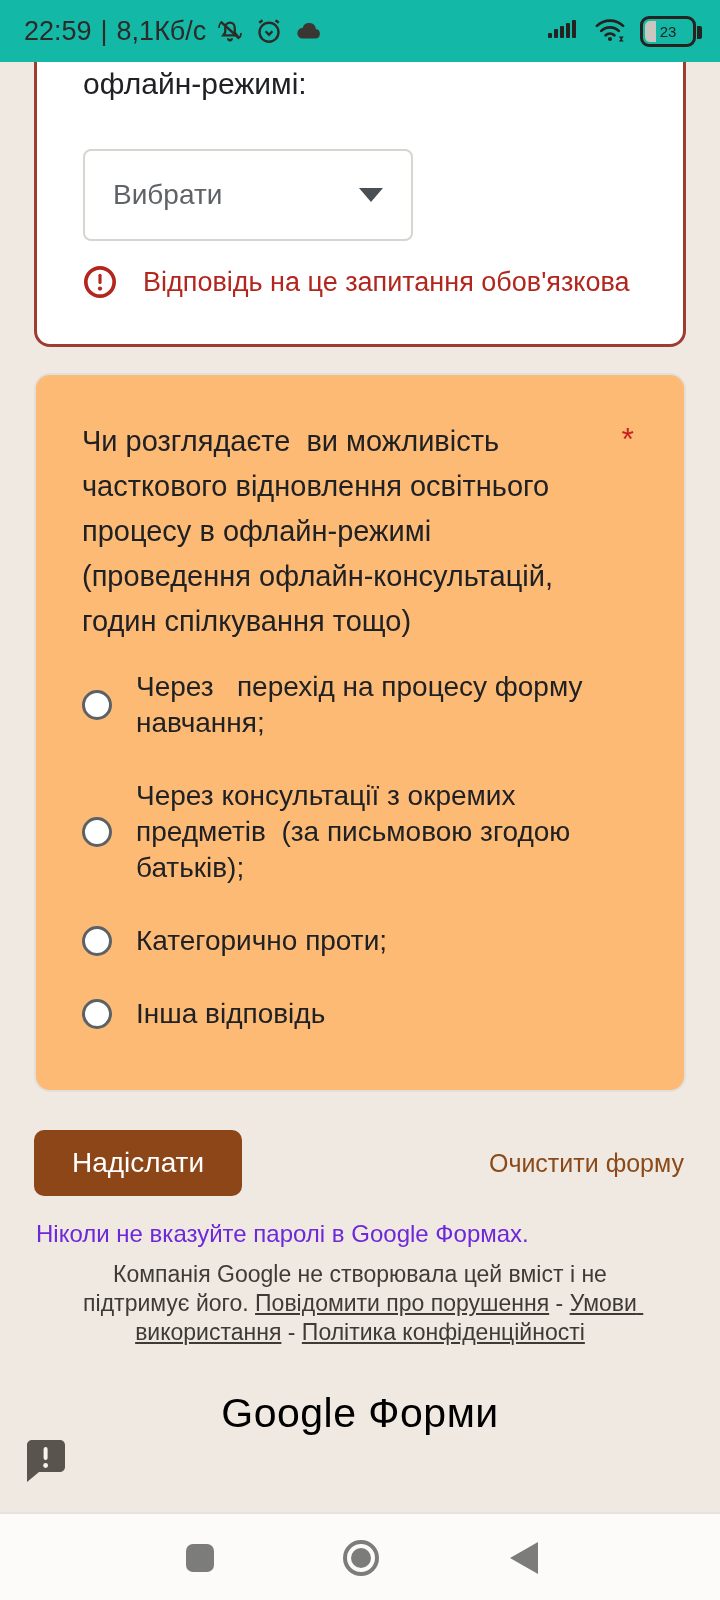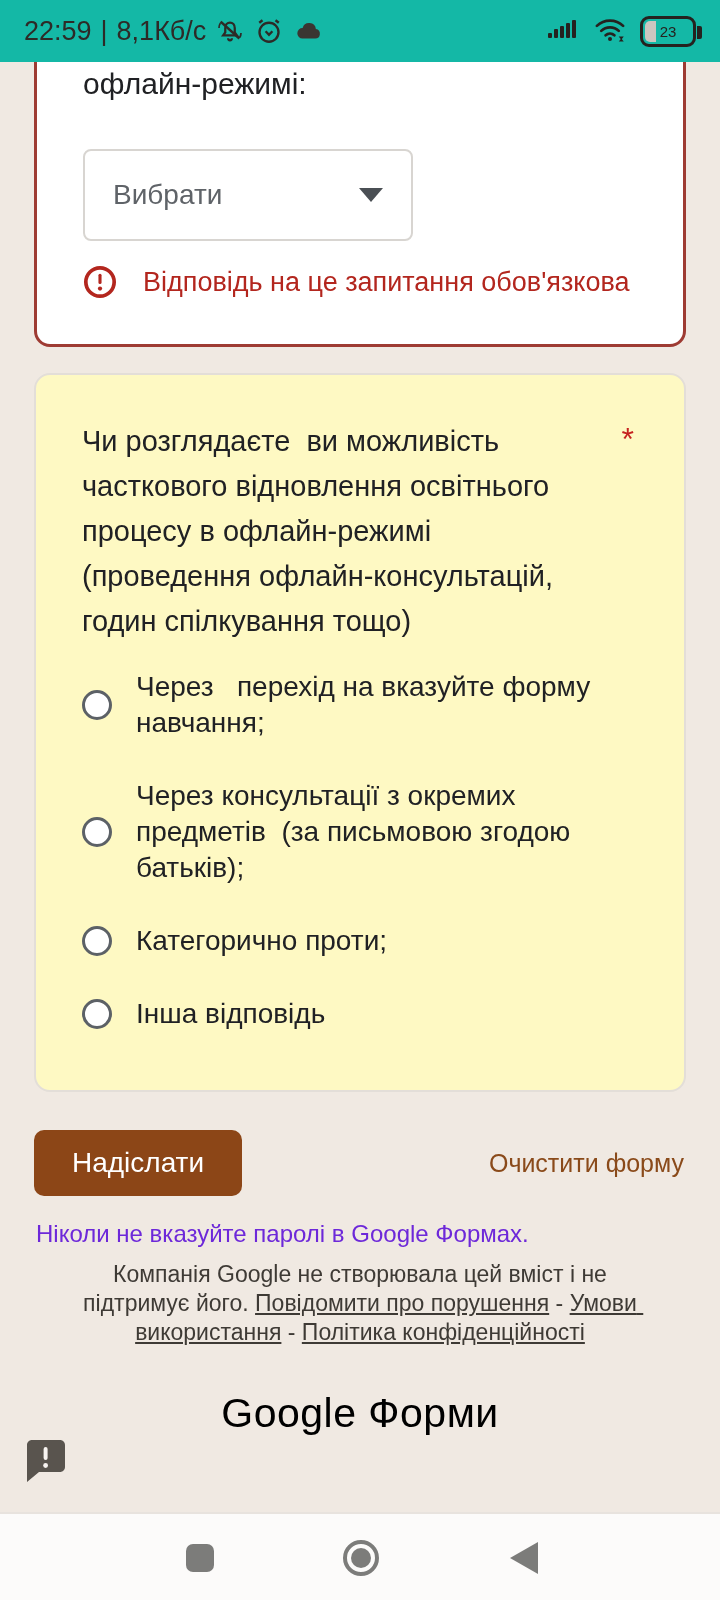--- a/index.html
+++ b/index.html
@@ -26,21 +26,21 @@
   .dropdown{position:absolute;left:46px;top:176px;width:330px;height:92px;border:2px solid #d8d5d1;
             border-radius:8px;box-sizing:border-box;display:flex;align-items:center;
             justify-content:space-between;padding:0 28px;background:#fff;cursor:pointer;}
   .dropdown-value{font-size:28px;color:#5f6368;}
   .dropdown-arrow{width:0;height:0;border-left:12px solid transparent;border-right:12px solid transparent;
                   border-top:14px solid #4a4f54;}
   .error-row{position:absolute;left:46px;top:292px;display:flex;align-items:center;gap:26px;}
   .error-text{font-size:27px;color:#b3261e;}
 
   
-  .card2{position:absolute;left:34px;right:34px;top:373px;height:719px;background:#fef9c3;
+  .card2{position:absolute;left:34px;right:34px;top:373px;height:719px;background:#fdba74;
          border:2px solid #e3ded8;border-radius:16px;box-sizing:border-box;}
   .question{position:absolute;left:46px;top:44px;width:522px;font-size:29px;line-height:45px;
             color:#202124;white-space:pre-wrap;}
   .required{position:absolute;right:50px;top:46px;color:#c5221f;font-size:32px;}
   .options{position:absolute;left:46px;top:294px;right:40px;display:flex;flex-direction:column;gap:37px;}
   .opt-row{display:flex;align-items:center;gap:24px;cursor:pointer;}
   .radio{width:30px;height:30px;border:3px solid #5c6166;border-radius:50%;box-sizing:border-box;flex:none;background:#fff;}
   .opt-label{font-size:28px;line-height:36px;color:#202124;white-space:pre-wrap;max-width:505px;}
 
   
@@ -146,21 +146,21 @@
       <span class="error-text">Відповідь на це запитання обов'язкова</span>
     </div>
   </div>
 
   <div class="card2">
     <div class="question">Чи розглядаєте  ви можливість часткового відновлення освітнього процесу в офлайн-режимі (проведення офлайн-консультацій, годин спілкування тощо)</div>
     <div class="required">*</div>
     <div class="options">
       <div class="opt-row">
         <span class="radio"></span>
-        <span class="opt-label">Через   перехід на вказуйте форму навчання;</span>
+        <span class="opt-label">Через   перехід на процесу форму навчання;</span>
       </div>
       <div class="opt-row">
         <span class="radio"></span>
         <span class="opt-label">Через консультації з окремих предметів  (за письмовою згодою батьків);</span>
       </div>
       <div class="opt-row">
         <span class="radio"></span>
         <span class="opt-label">Категорично проти;</span>
       </div>
       <div class="opt-row">

